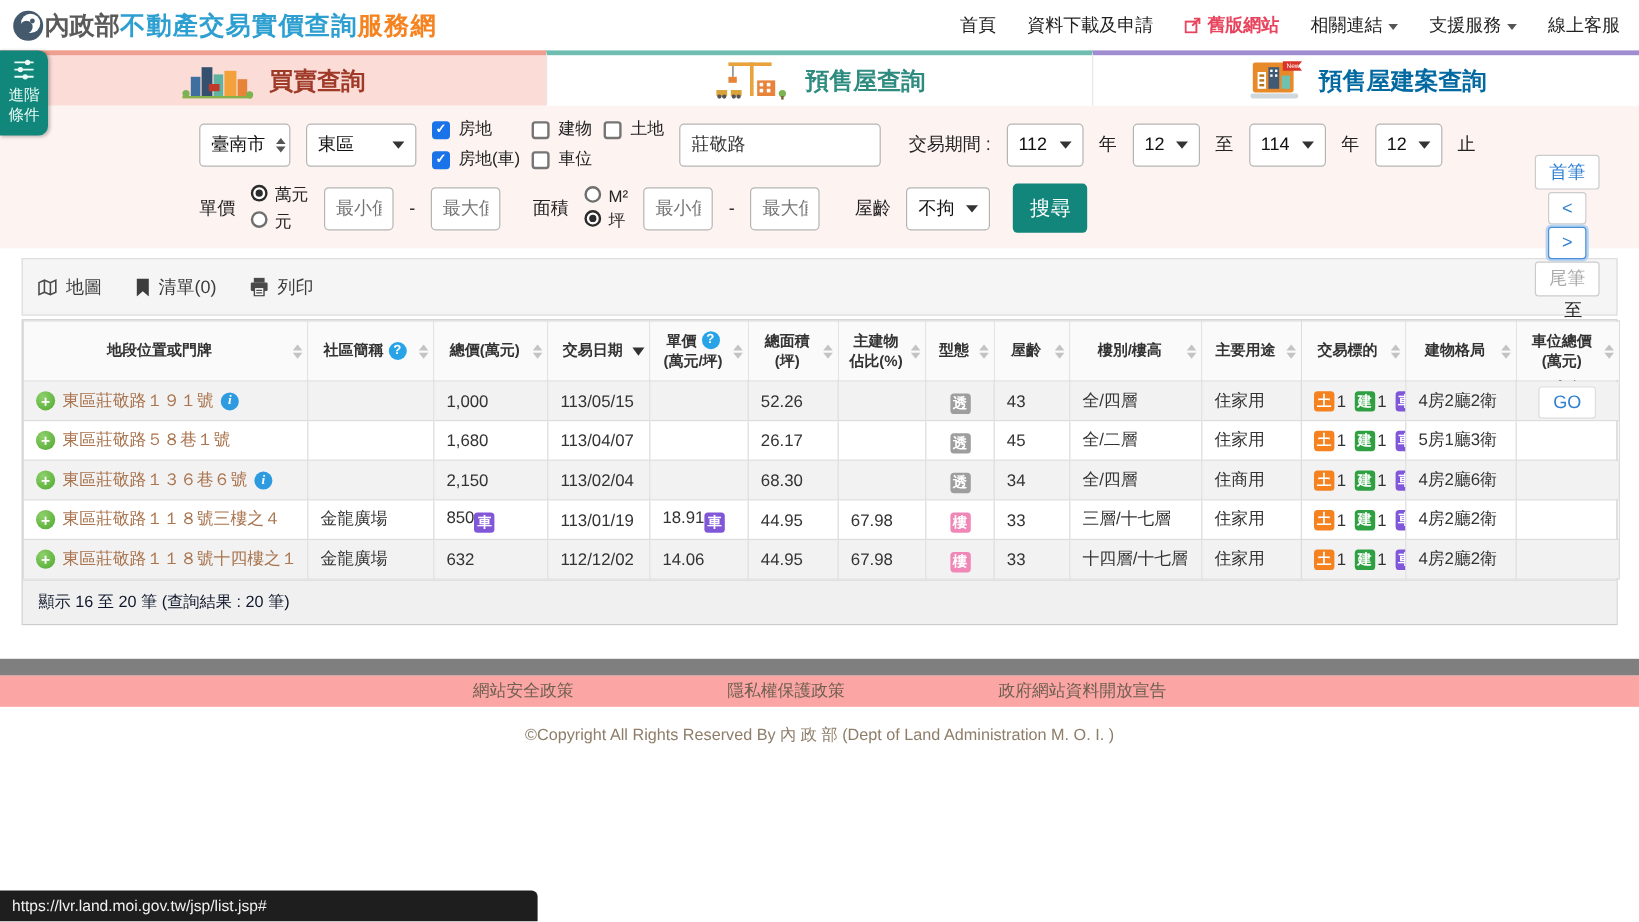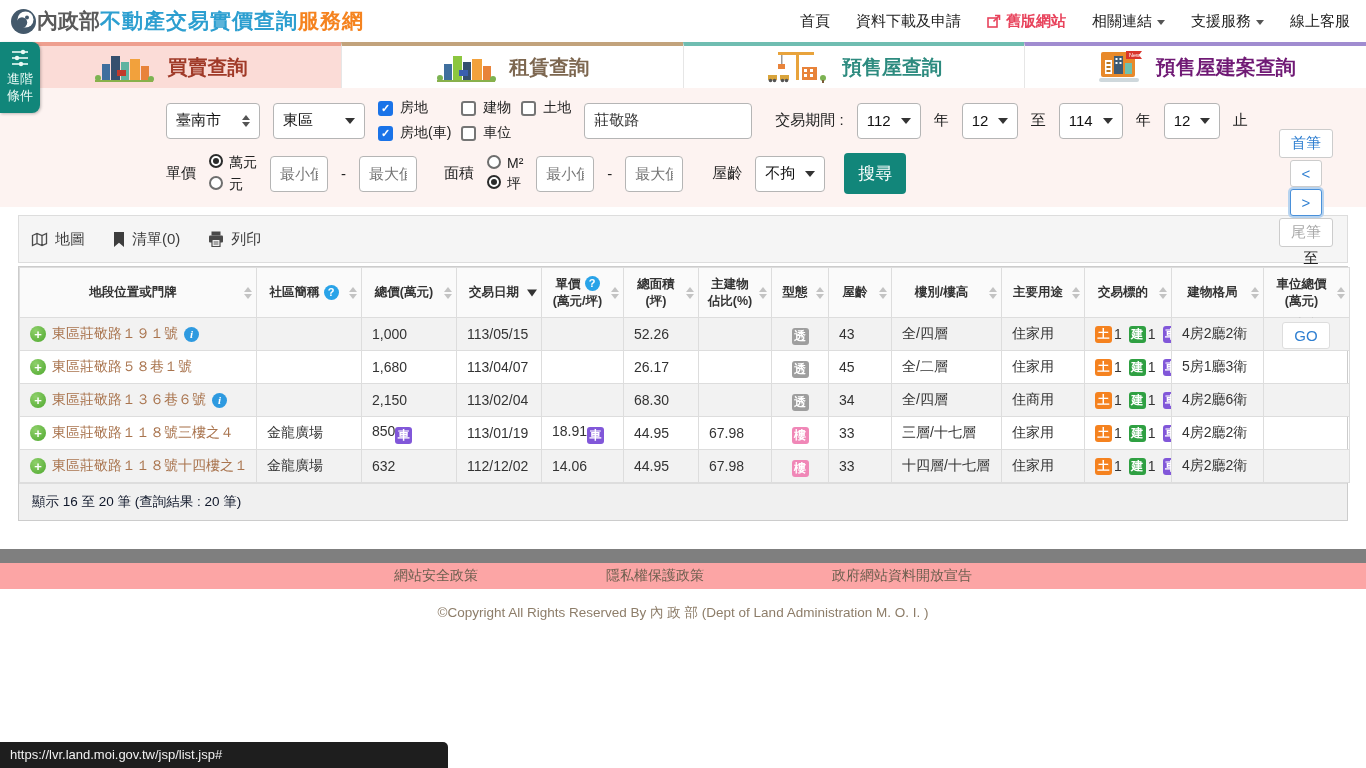--- a/index.html
+++ b/index.html
@@ -19,21 +19,21 @@
   .top-nav .old-site{ color:#e8435c; font-weight:bold; }
   .caret{ width:0;height:0;border-left:4px solid transparent;border-right:4px solid transparent;border-top:5px solid #555; margin-top:2px;}
   
   .tabs{ display:flex; height:46px; }
   .tab{ flex:1; display:flex; align-items:center; justify-content:center; gap:12px; background:#fff; border-top:4px solid transparent; border-left:1px solid #e6e6e6; cursor:pointer; }
   .tab .tl{ font-size:20px; font-weight:bold; white-space:nowrap; }
   .tab1{ background:#fbdcd7; border-top-color:#ee9f8f; border-left:none; }
   .tab1 .tl{ color:#a03a28; }
   .tab2{ border-top-color:#c2a37c; } .tab2 .tl{ color:#7d6750; }
   .tab3{ border-top-color:#6fbdb1; } .tab3 .tl{ color:#2d8b7f; }
-  .tab4{ border-top-color:#a08cd0; } .tab4 .tl{ color:#701a75;text-align:right; }
+  .tab4{ border-top-color:#a08cd0; } .tab4 .tl{ color:#0369a1;text-align:right; }
   
   .adv-tab{ position:absolute; top:42px; left:0; width:40px; padding:7px 0 9px; background:#11867a; border-radius:0 8px 8px 0; color:#eafaf5; text-align:center; font-size:13px; line-height:17px; z-index:6; cursor:pointer; box-shadow:1px 1px 3px rgba(0,0,0,.25); }
   .adv-tab svg{ display:block; margin:0 auto 3px; }
   
   .filter-area{ background:#fdf3f1; padding:11px 10px 13px 166px; }
   .f-row{ display:flex; align-items:center; gap:13px; }
   .row1{ margin-bottom:11px; }
   .lbl{ font-size:15px; color:#222; white-space:nowrap; }
   .select{ display:inline-flex; align-items:center; justify-content:space-between; gap:9px; background:#fff; border:1px solid #b5b5b5; border-radius:4px; height:36px; padding:0 9px; font-size:15px; color:#111; cursor:pointer; white-space:nowrap; }
   .chev{ width:0;height:0;border-left:5px solid transparent;border-right:5px solid transparent;border-top:6px solid #333; }
@@ -164,34 +164,20 @@
       <rect x="18" y="5" width="9" height="25" fill="#35506e"></rect>
       <rect x="28" y="11" width="8" height="19" fill="#5fb3a1"></rect>
       <rect x="24" y="19" width="9" height="6" fill="#c0392b"></rect>
       <rect x="37" y="8" width="10" height="22" fill="#f2a13c"></rect>
       <rect x="48" y="15" width="8" height="15" fill="#e8833a"></rect>
       <circle cx="58" cy="28" r="3" fill="#7cb352"></circle>
       <rect x="2" y="29" width="58" height="2" fill="#88b04b"></rect>
     </svg>
     <span class="tl">買賣查詢</span>
   </div>
-  <div class="tab tab2">
-    <svg width="62" height="32" viewBox="0 0 62 32">
-      <circle cx="5" cy="27" r="3" fill="#7cb352"></circle>
-      <rect x="9" y="13" width="8" height="17" fill="#3f6f9e"></rect>
-      <rect x="18" y="5" width="9" height="25" fill="#8cc63f"></rect>
-      <rect x="28" y="11" width="8" height="19" fill="#35506e"></rect>
-      <rect x="24" y="19" width="9" height="6" fill="#3a5fb0"></rect>
-      <rect x="37" y="8" width="10" height="22" fill="#f2a13c"></rect>
-      <rect x="48" y="15" width="8" height="15" fill="#e8833a"></rect>
-      <circle cx="58" cy="28" r="3" fill="#7cb352"></circle>
-      <rect x="2" y="29" width="58" height="2" fill="#88b04b"></rect>
-    </svg>
-    <span class="tl">租賃查詢</span>
-  </div>
   <div class="tab tab3">
     <svg width="64" height="34" viewBox="0 0 64 34">
       <rect x="30" y="2" width="3" height="28" fill="#e8a33c"></rect>
       <rect x="12" y="2" width="36" height="3" fill="#e8a33c"></rect>
       <rect x="15" y="5" width="1.5" height="9" fill="#999"></rect>
       <rect x="12" y="14" width="7" height="5" fill="#e8833a"></rect>
       <rect x="36" y="17" width="15" height="13" fill="#e8833a"></rect>
       <rect x="38" y="19" width="3" height="3" fill="#fff"></rect>
         <rect x="44" y="19" width="3" height="3" fill="#fff"></rect>
       <rect x="38" y="24" width="3" height="3" fill="#fff"></rect>
@@ -223,21 +209,21 @@
       <rect x="3" y="28" width="40" height="4" rx="2" fill="#cfd8dc"></rect>
       <polygon points="30,1 46,1 43,5 46,9 30,9" fill="#d9342b"></polygon>
       <text x="33" y="7" font-size="5.5" fill="#fff" font-family="Liberation Sans, sans-serif">New</text>
     </svg>
     <span class="tl">預售屋建案查詢</span>
   </div>
 </div>
 
 <div class="filter-area">
   <div class="f-row row1">
-    <span class="select" style="width:94px">
+    <span class="select" style="width:76px">
       <span>臺南市</span>
       <span class="updown">
           <i class="u"></i>
           <i class="d"></i>
         </span>
     </span>
     <span class="select" style="width:92px">
       <span>東區</span>
       <span class="chev"></span>
     </span>

